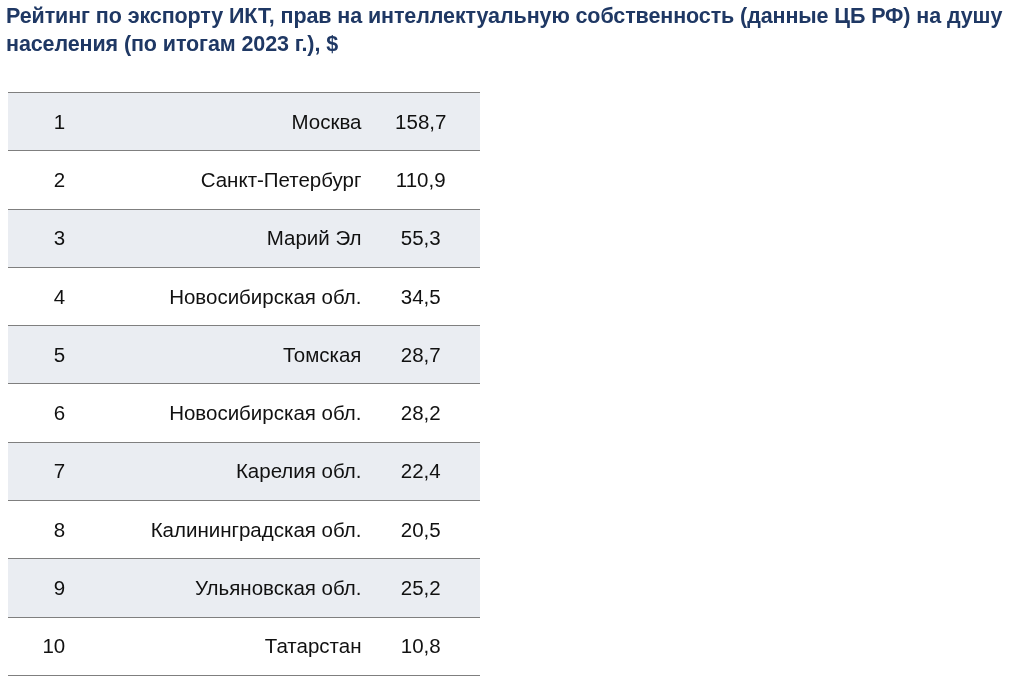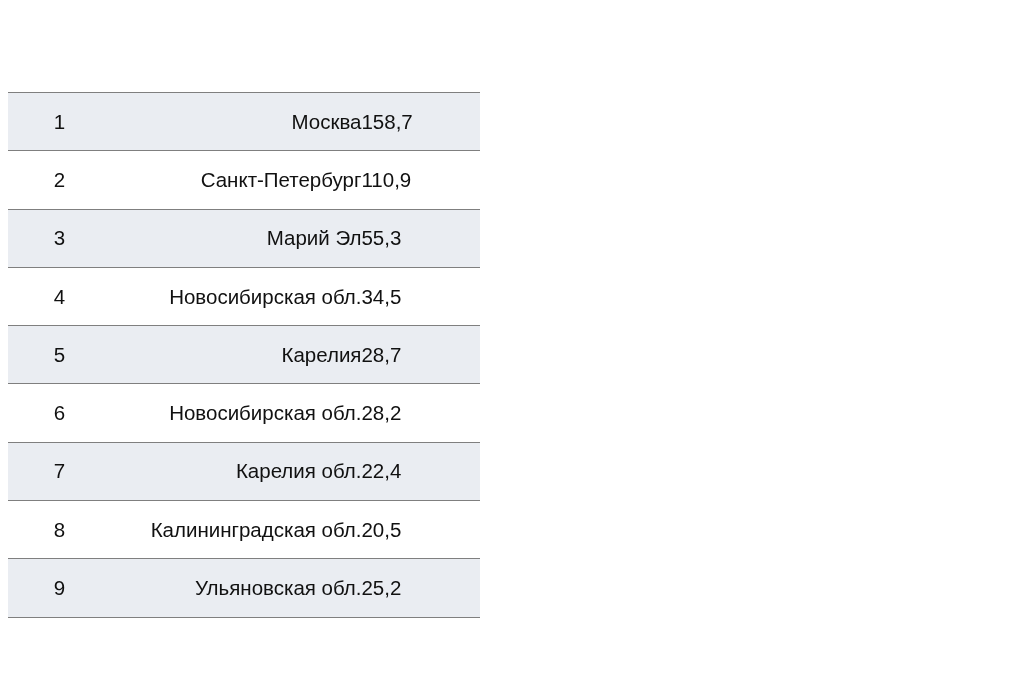--- a/index.html
+++ b/index.html
@@ -62,29 +62,30 @@
     text-align: right;
     padding-right: 10px;
   }
   td.c-name {
     width: 290px;
     text-align: right;
     padding-left: 10px;
   }
   td.c-val {
     width: 116px;
-    text-align: left;
+    text-align: center;
     padding-right: 14px;
   }
 </style>
 </head>
 <body>
 
 <div class="page">
 
+  <div class="title">Рейтинг по экспорту ИКТ, прав на интеллектуальную собственность (данные ЦБ РФ) на душу населения (по итогам 2023 г.), $</div>
 
   <div class="table-wrap">
     <table class="rank-table">
       <tbody>
 
         <tr class="alt">
           <td class="c-rank">1</td>
           <td class="c-name">Москва</td>
           <td class="c-val">158,7</td>
         </tr>
@@ -102,21 +103,21 @@
         </tr>
 
         <tr>
           <td class="c-rank">4</td>
           <td class="c-name">Новосибирская обл.</td>
           <td class="c-val">34,5</td>
         </tr>
 
         <tr class="alt">
           <td class="c-rank">5</td>
-          <td class="c-name">Карелия</td>
+          <td class="c-name">Томская</td>
           <td class="c-val">28,7</td>
         </tr>
 
         <tr>
           <td class="c-rank">6</td>
           <td class="c-name">Новосибирская обл.</td>
           <td class="c-val">28,2</td>
         </tr>
 
         <tr class="alt">
@@ -130,18 +131,23 @@
           <td class="c-name">Калининградская обл.</td>
           <td class="c-val">20,5</td>
         </tr>
 
         <tr class="alt">
           <td class="c-rank">9</td>
           <td class="c-name">Ульяновская обл.</td>
           <td class="c-val">25,2</td>
         </tr>
 
+        <tr>
+          <td class="c-rank">10</td>
+          <td class="c-name">Татарстан</td>
+          <td class="c-val">10,8</td>
+        </tr>
 
       </tbody>
     </table>
   </div>
 
 </div>
 
 </body></html>

